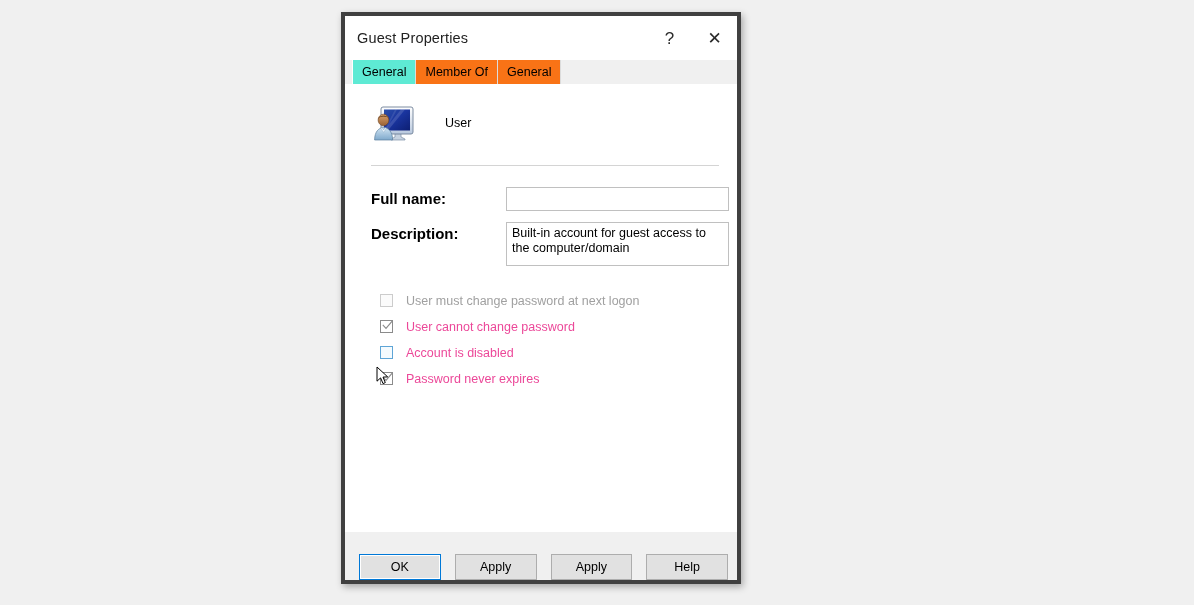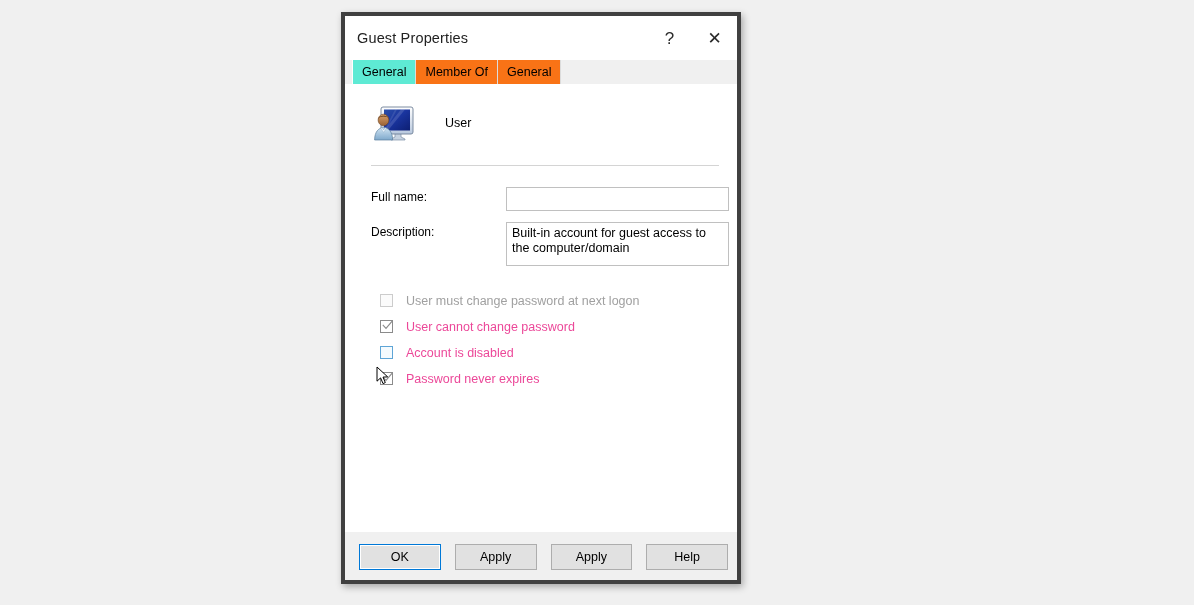--- a/index.html
+++ b/index.html
@@ -148,26 +148,27 @@
   
   .form {
     padding: 21px 0 0 18px;
   }
   .row {
     display: flex;
     align-items: flex-start;
     margin-bottom: 11px;
   }
   .row-label {
-    font-size: 12px;
+    font-size: 15px;
     color: #000;
     width: 135px;
     flex: none;
     padding-top: 3px;
     user-select: none;
+    font-weight: bold;
   }
   .txt-input {
     width: 316px;
     height: 24px;
     border: 1px solid #c0c0c0;
     background: #fff;
     font-family: "Liberation Sans", sans-serif;
     font-size: 12.5px;
     color: #000;
     padding: 2px 4px;
@@ -233,21 +234,21 @@
     white-space: nowrap;
   }
   .cb-row.disabled .cb-label { color: #a0a0a0; }
 
   
   .buttonbar {
     height: 48px;
     min-height: 48px;
     background: #f0f0f0;
     display: flex;
-    align-items: center;
+    align-items: flex-end;
     justify-content: flex-end;
     padding-right: 9px;
     box-sizing: border-box;
     border-top: 1px solid #f0f0f0;
   }
   .btn {
     width: 88px;
     height: 26px;
     background: #e1e1e1;
     border: 1px solid #adadad;

